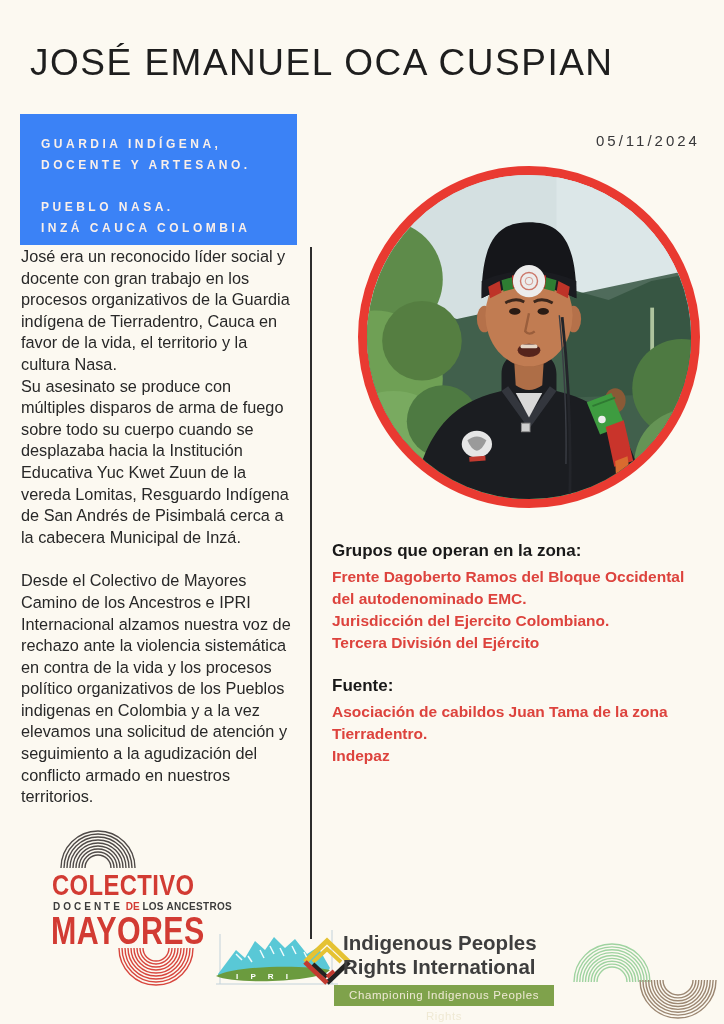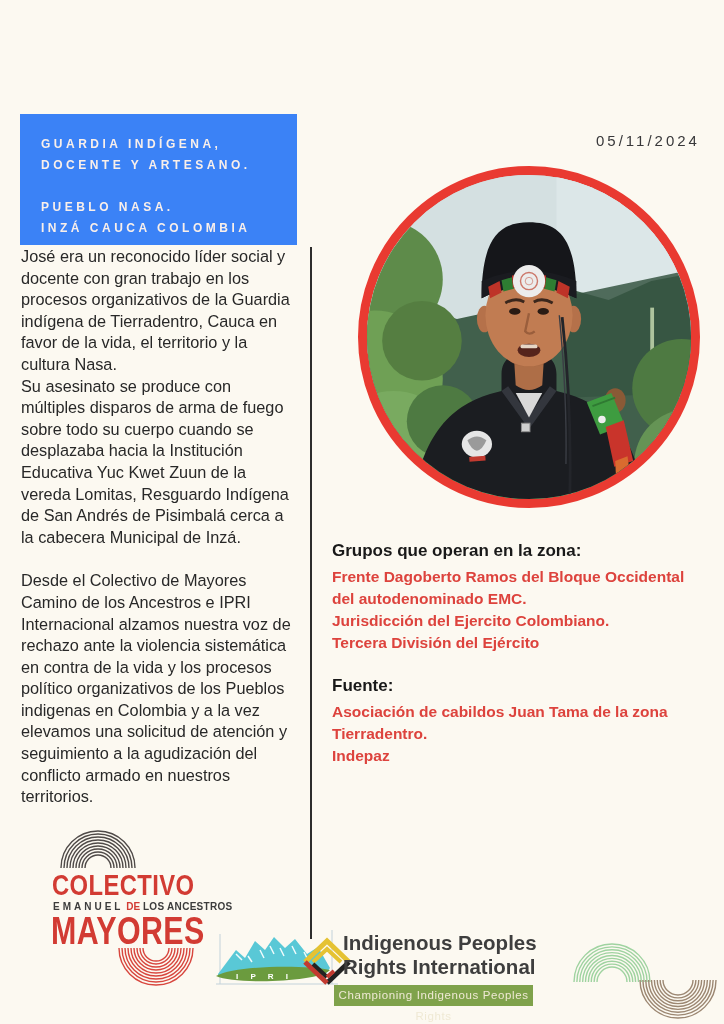--- a/index.html
+++ b/index.html
@@ -78,32 +78,33 @@
   }
 
   
   .ipri { position:absolute; left:208px; top:928px; width:350px; height:84px; }
   .ipri-icon { position:absolute; left:0; top:0; }
   .ipri-name {
     position:absolute; left:135px; top:3px;
     font-size:20.5px; line-height:23.5px; font-weight:bold; color:#3E3E3E;
   }
   .ipri-banner {
-    position:absolute; left:126px; top:57px; width:199px; height:21px;
+    position:absolute; left:126px; top:57px; width:220px; height:21px;
     background:#7FA24B; color:#EFE9D4; font-size:11.5px; line-height:21px;
     text-align:center; letter-spacing:0.6px;
   }
 
   .wave { position:absolute; left:570px; top:934px; width:154px; height:88px; }
 </style>
 </head>
 <body>
 
 <div id="poster">
 
+  <div class="title">JOSÉ EMANUEL OCA CUSPIAN</div>
 
   <div class="banner pre">GUARDIA INDÍGENA,
 DOCENTE Y ARTESANO.
 
 PUEBLO NASA.
 INZÁ CAUCA COLOMBIA</div>
 
   <div class="date">05/11/2024</div>
 
   <div class="photo-wrap">
@@ -236,21 +237,21 @@
         <path d="M 96 122 A 19 19 0 0 0 134 122" fill="none" stroke="#D8463E" stroke-width="1.4"></path>
         <path d="M 93 122 A 22 22 0 0 0 137 122" fill="none" stroke="#D8463E" stroke-width="1.4"></path>
         <path d="M 90 122 A 25 25 0 0 0 140 122" fill="none" stroke="#D8463E" stroke-width="1.4"></path>
         <path d="M 87 122 A 28 28 0 0 0 143 122" fill="none" stroke="#D8463E" stroke-width="1.4"></path>
         <path d="M 84 122 A 31 31 0 0 0 146 122" fill="none" stroke="#D8463E" stroke-width="1.4"></path>
         <path d="M 81 122 A 34 34 0 0 0 149 122" fill="none" stroke="#D8463E" stroke-width="1.4"></path>
         <path d="M 78 122 A 37 37 0 0 0 152 122" fill="none" stroke="#D8463E" stroke-width="1.4"></path>
       </svg>
     <div class="col-line1">COLECTIVO</div>
     <div class="col-line2">
-      <span class="camino">EMANUEL</span>
+      <span class="camino">DOCENTE</span>
       <span class="de">DE</span>
       <span class="ancestros">LOS ANCESTROS</span>
     </div>
     <div class="col-line3">MAYORES</div>
   </div>
 
   <div class="ipri">
     <svg class="ipri-icon" width="150" height="64" viewBox="0 0 150 64">
 
       <line x1="12" y1="6" x2="12" y2="56" stroke="#C3D2DA" stroke-width="1"></line>

